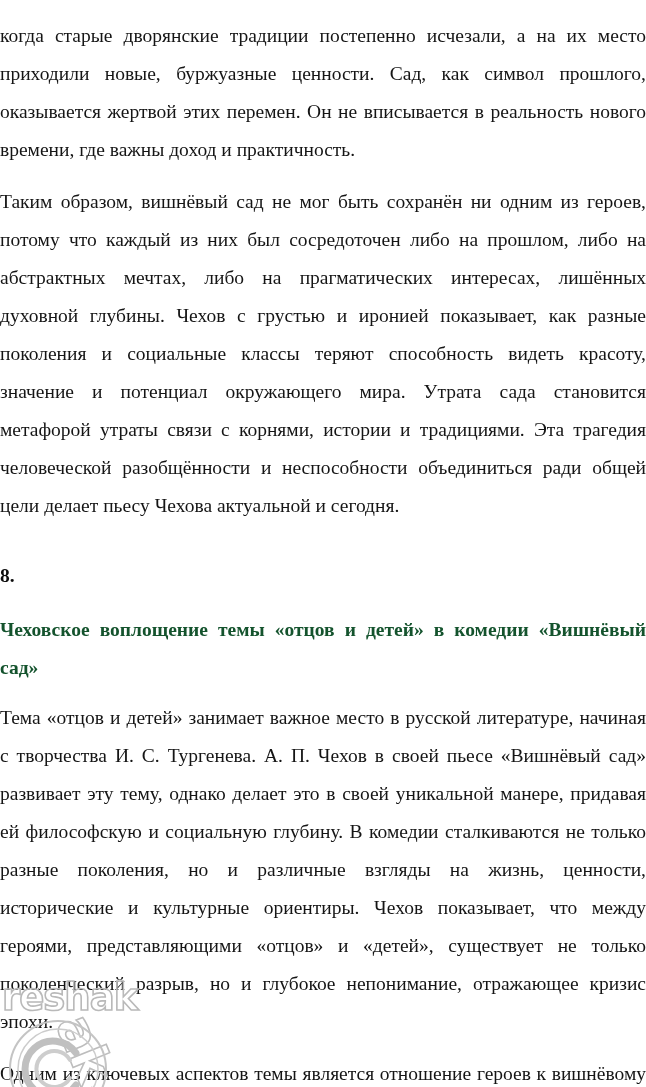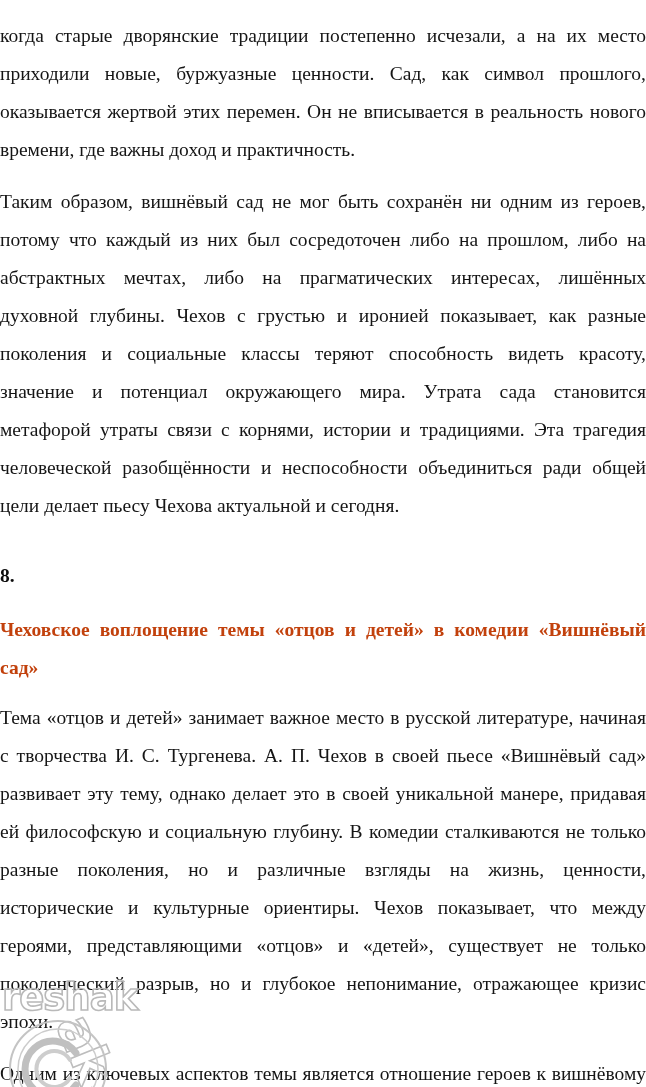--- a/index.html
+++ b/index.html
@@ -49,21 +49,21 @@
     text-align: left;
     color: #0d0d0d;
   }
   .heading-title {
     margin: 0 0 12px 0;
     font-size: 19.5px;
     line-height: 38px;
     font-weight: bold;
     text-align: justify;
     text-justify: inter-word;
-    color: #c2410c;
+    color: #14532d;
   }
   .spacer-8 { height: 18px; }
   .spacer-after-num { height: 16px; }
 
   
   .watermark {
     position: absolute;
     left: 0;
     top: 958px;
     width: 250px;

